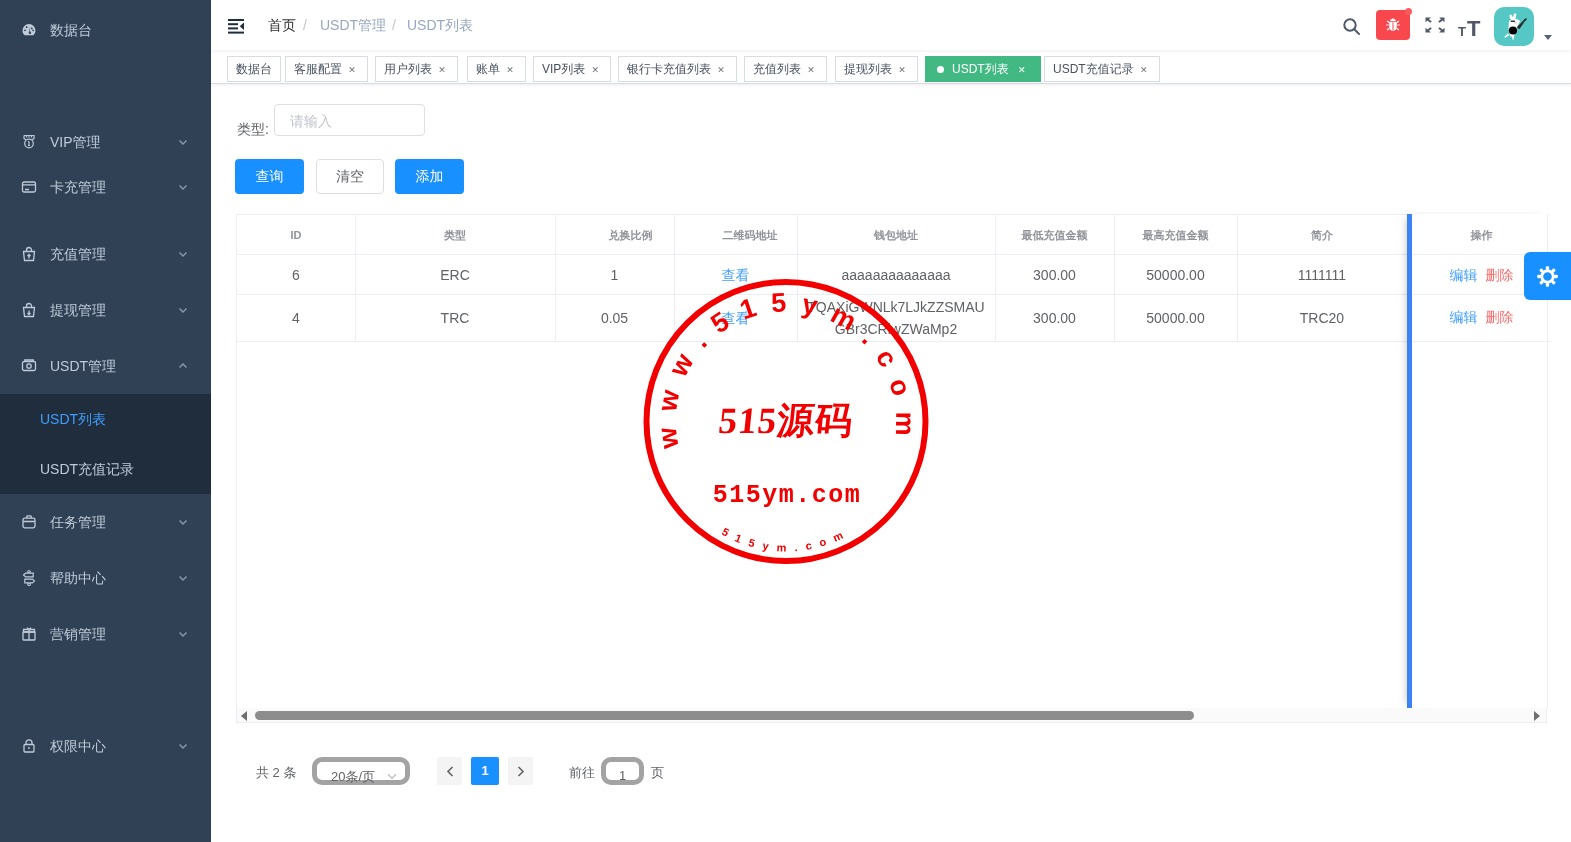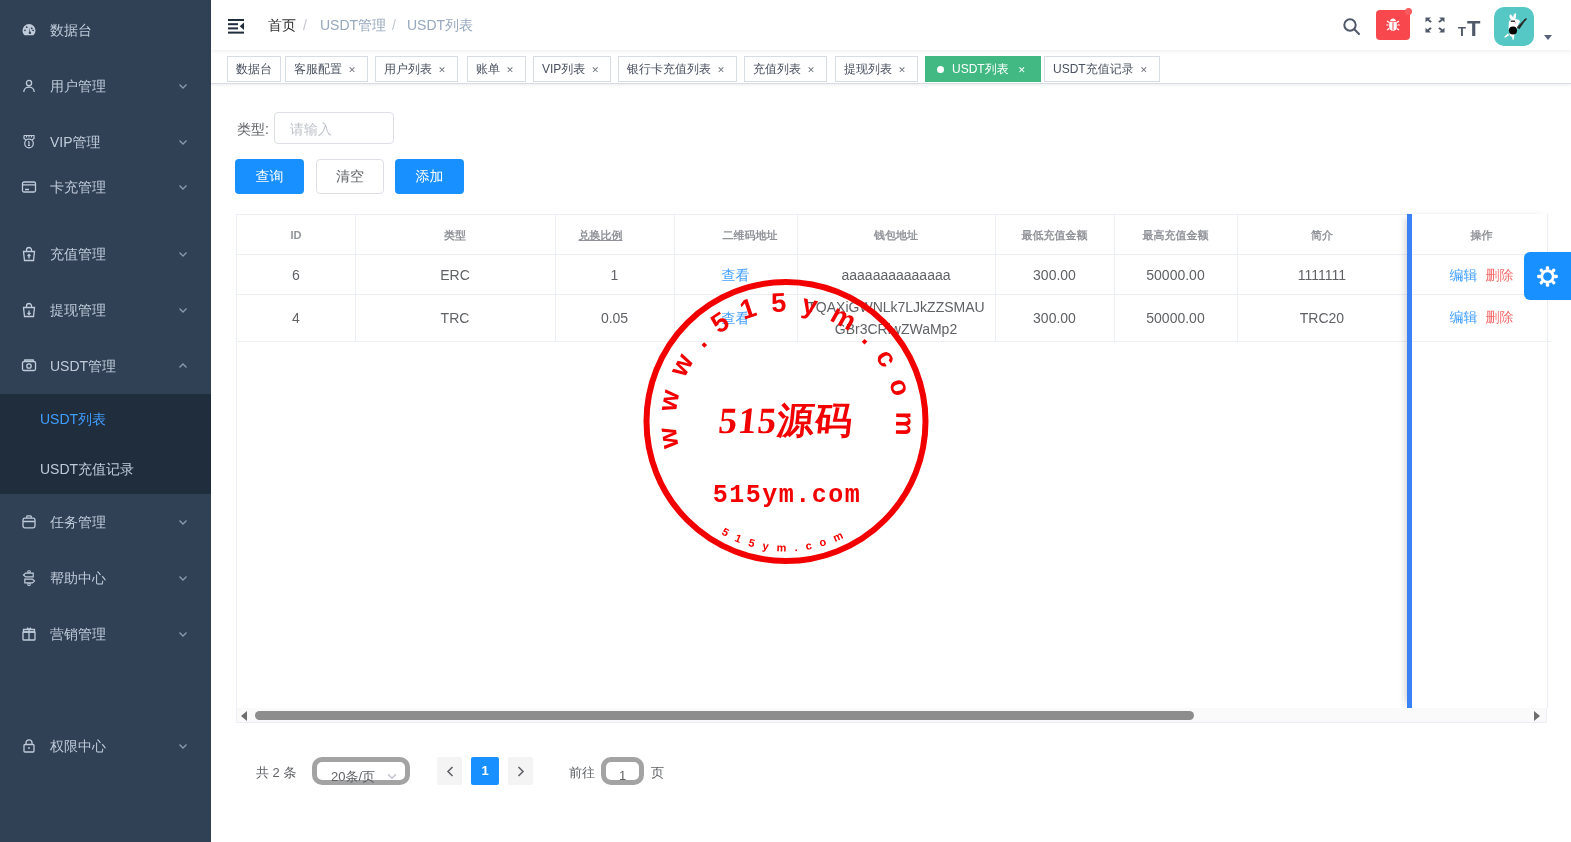--- a/index.html
+++ b/index.html
@@ -22,21 +22,21 @@
   border-bottom:1px solid #d8dce5; box-shadow:0 1px 3px 0 rgba(0,0,0,.08); z-index:4; }
 .tag { position:absolute; top:6px; height:26px; line-height:24px; border:1px solid #d8dce5;
   background:#fff; color:#495060; font-size:12px; padding:0 8px; white-space:nowrap; }
 .tag .x { display:inline-block; width:14px; text-align:center; font-size:9px; color:#70757d; margin-left:3px; vertical-align:0.5px; }
 .tag.on { background:#42b983; border-color:#42b983; color:#fff; }
 .tag.on .x { color:#fff; }
 .tag.on .dot { display:inline-block; width:7px; height:7px; background:#fff; border-radius:50%;
   margin-right:8px; position:relative; top:0px; }
 
 #lab-type { position:absolute; left:237px; top:121px; font-size:14px; color:#606266; }
-#inp-type { position:absolute; left:274px; top:112px; width:120px; height:32px; border:1px solid #dcdfe6;
+#inp-type { position:absolute; left:274px; top:104px; width:151px; height:32px; border:1px solid #dcdfe6;
   border-radius:4px; background:#fff; }
 #inp-type span { position:absolute; left:15px; top:8px; font-size:14px; color:#c0c4cc; }
 .btn { position:absolute; top:159px; height:35px; border-radius:4px; font-size:14px;
   text-align:center; line-height:35px; }
 .btn.blue { background:#1890ff; color:#fff; }
 .btn.plain { background:#fff; color:#606266; border:1px solid #dcdfe6; line-height:33px; }
 
 #tablebox { position:absolute; left:236px; top:214px; width:1311px; height:509px;
   border:1px solid #ebeef5; background:#fff; }
 .hl { position:absolute; left:0; height:1px; background:#ebeef5; width:1310px; }
@@ -66,30 +66,20 @@
 .sbarr { position:absolute; top:3px; width:0; height:0; border-top:5px solid transparent; border-bottom:5px solid transparent; }
 </style>
 </head>
 <body>
 <div id="sidebar">
   <div class="mi" style="top:2px;">
     <svg class="ic" viewBox="0 0 16 16">
         <path fill="#bfcbd9" d="M8 2a6.5 6.5 0 0 0-6.5 6.5c0 1.9.8 3.6 2.1 4.8h8.8a6.48 6.48 0 0 0 2.1-4.8A6.5 6.5 0 0 0 8 2zm-4 7.2a.9.9 0 1 1 0-1.8.9.9 0 0 1 0 1.8zm1.7-3.1a.9.9 0 1 1 0-1.8.9.9 0 0 1 0 1.8zm4.6 4.6a1.3 1.3 0 0 1-2.6 0c0-.5.3-.9.7-1.1L8.3 5l.9 4.5c.4.2.7.6.7 1.2h.4zm-.2-5a.9.9 0 1 1 1.3 1.3.9.9 0 0 1-1.3-1.3zm2 3.5a.9.9 0 1 1 0-1.8.9.9 0 0 1 0 1.8z"></path>
       </svg>
     <span class="tx">数据台</span>
-  </div>
-  <div class="mi" style="top:58px;">
-    <svg class="ic" viewBox="0 0 16 16" fill="none" stroke="#bfcbd9" stroke-width="1.3">
-        <circle cx="8" cy="5" r="2.6"></circle>
-        <path d="M2.8 14c0-2.9 2.3-5 5.2-5s5.2 2.1 5.2 5"></path>
-      </svg>
-    <span class="tx">用户管理</span>
-    <svg class="ar" viewBox="0 0 12 12" fill="none" stroke="#8a98a8" stroke-width="1.4">
-        <path d="M2.5 4.5 L6 8 L9.5 4.5"></path>
-      </svg>
   </div>
   <div class="mi" style="top:114px;">
     <svg class="ic" viewBox="0 0 16 16" fill="none" stroke="#bfcbd9" stroke-width="1.2">
         <path d="M3 1.5h10v3l-2 1.5M3 1.5v3l2 1.5M5.5 1.5v2M8 1.5v2M10.5 1.5v2"></path>
         <circle cx="8" cy="9.5" r="4.3"></circle>
         <path d="M8 7.5v4M7 7.8l1-.3M7 11.5h2"></path>
       </svg>
     <span class="tx">VIP管理</span>
     <svg class="ar" viewBox="0 0 12 12" fill="none" stroke="#8a98a8" stroke-width="1.4">
         <path d="M2.5 4.5 L6 8 L9.5 4.5"></path>
@@ -272,21 +262,21 @@
   <div class="vl" style="left:118px;"></div>
   <div class="vl" style="left:318px;"></div>
   <div class="vl" style="left:437px;"></div>
   <div class="vl" style="left:560px;"></div>
   <div class="vl" style="left:758px;"></div>
   <div class="vl" style="left:877px;"></div>
   <div class="vl" style="left:1000px;"></div>
 
   <div class="th" style="left:0;width:118px;">ID</div>
   <div class="th" style="left:118px;width:200px;">类型</div>
-  <div class="th" style="left:304px;width:119px;text-decoration:underline;">兑换比例</div>
+  <div class="th" style="left:334px;width:119px;">兑换比例</div>
   <div class="th" style="left:437px;width:123px;padding-left:29px;">二维码地址</div>
   <div class="th" style="left:560px;width:198px;">钱包地址</div>
   <div class="th" style="left:758px;width:119px;">最低充值金额</div>
   <div class="th" style="left:877px;width:123px;">最高充值金额</div>
   <div class="th" style="left:1000px;width:170px;">简介</div>
 
   <div class="td" style="left:0;top:40px;width:118px;">6</div>
   <div class="td" style="left:118px;top:40px;width:200px;">ERC</div>
   <div class="td" style="left:318px;top:40px;width:119px;">1</div>
   <div class="td" style="left:437px;top:40px;width:123px;"><a class="lk">查看</a></div>

